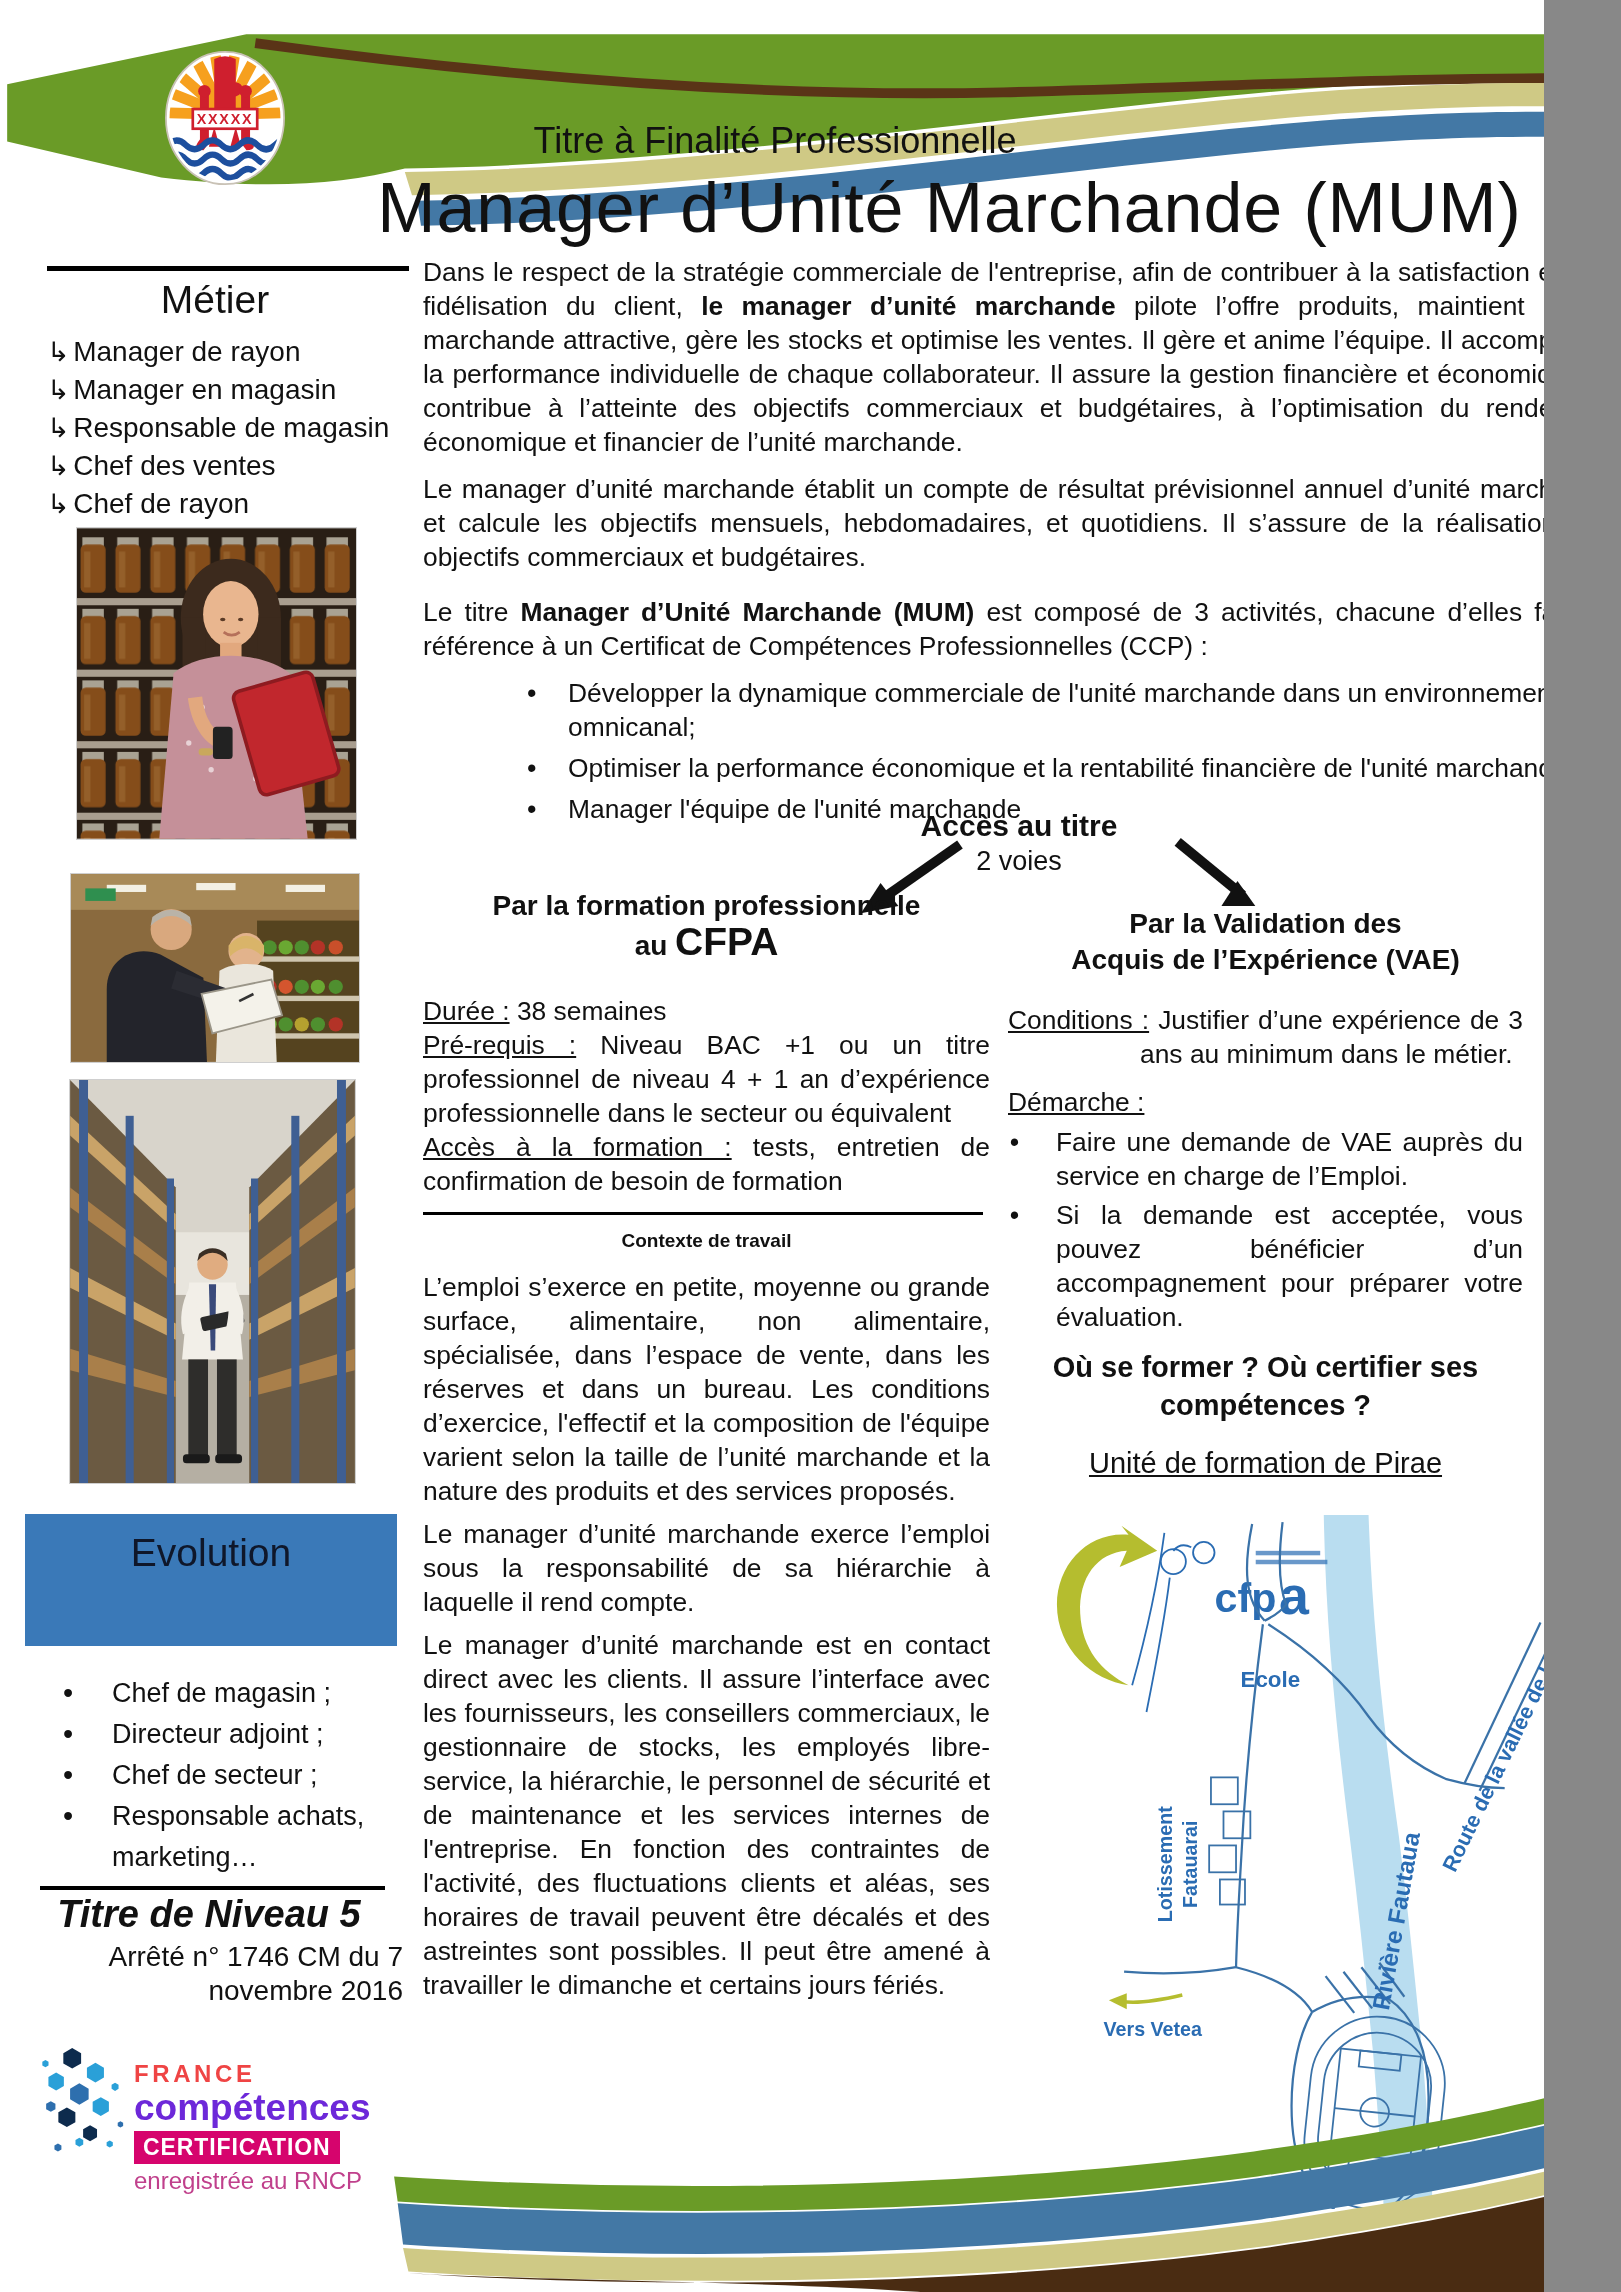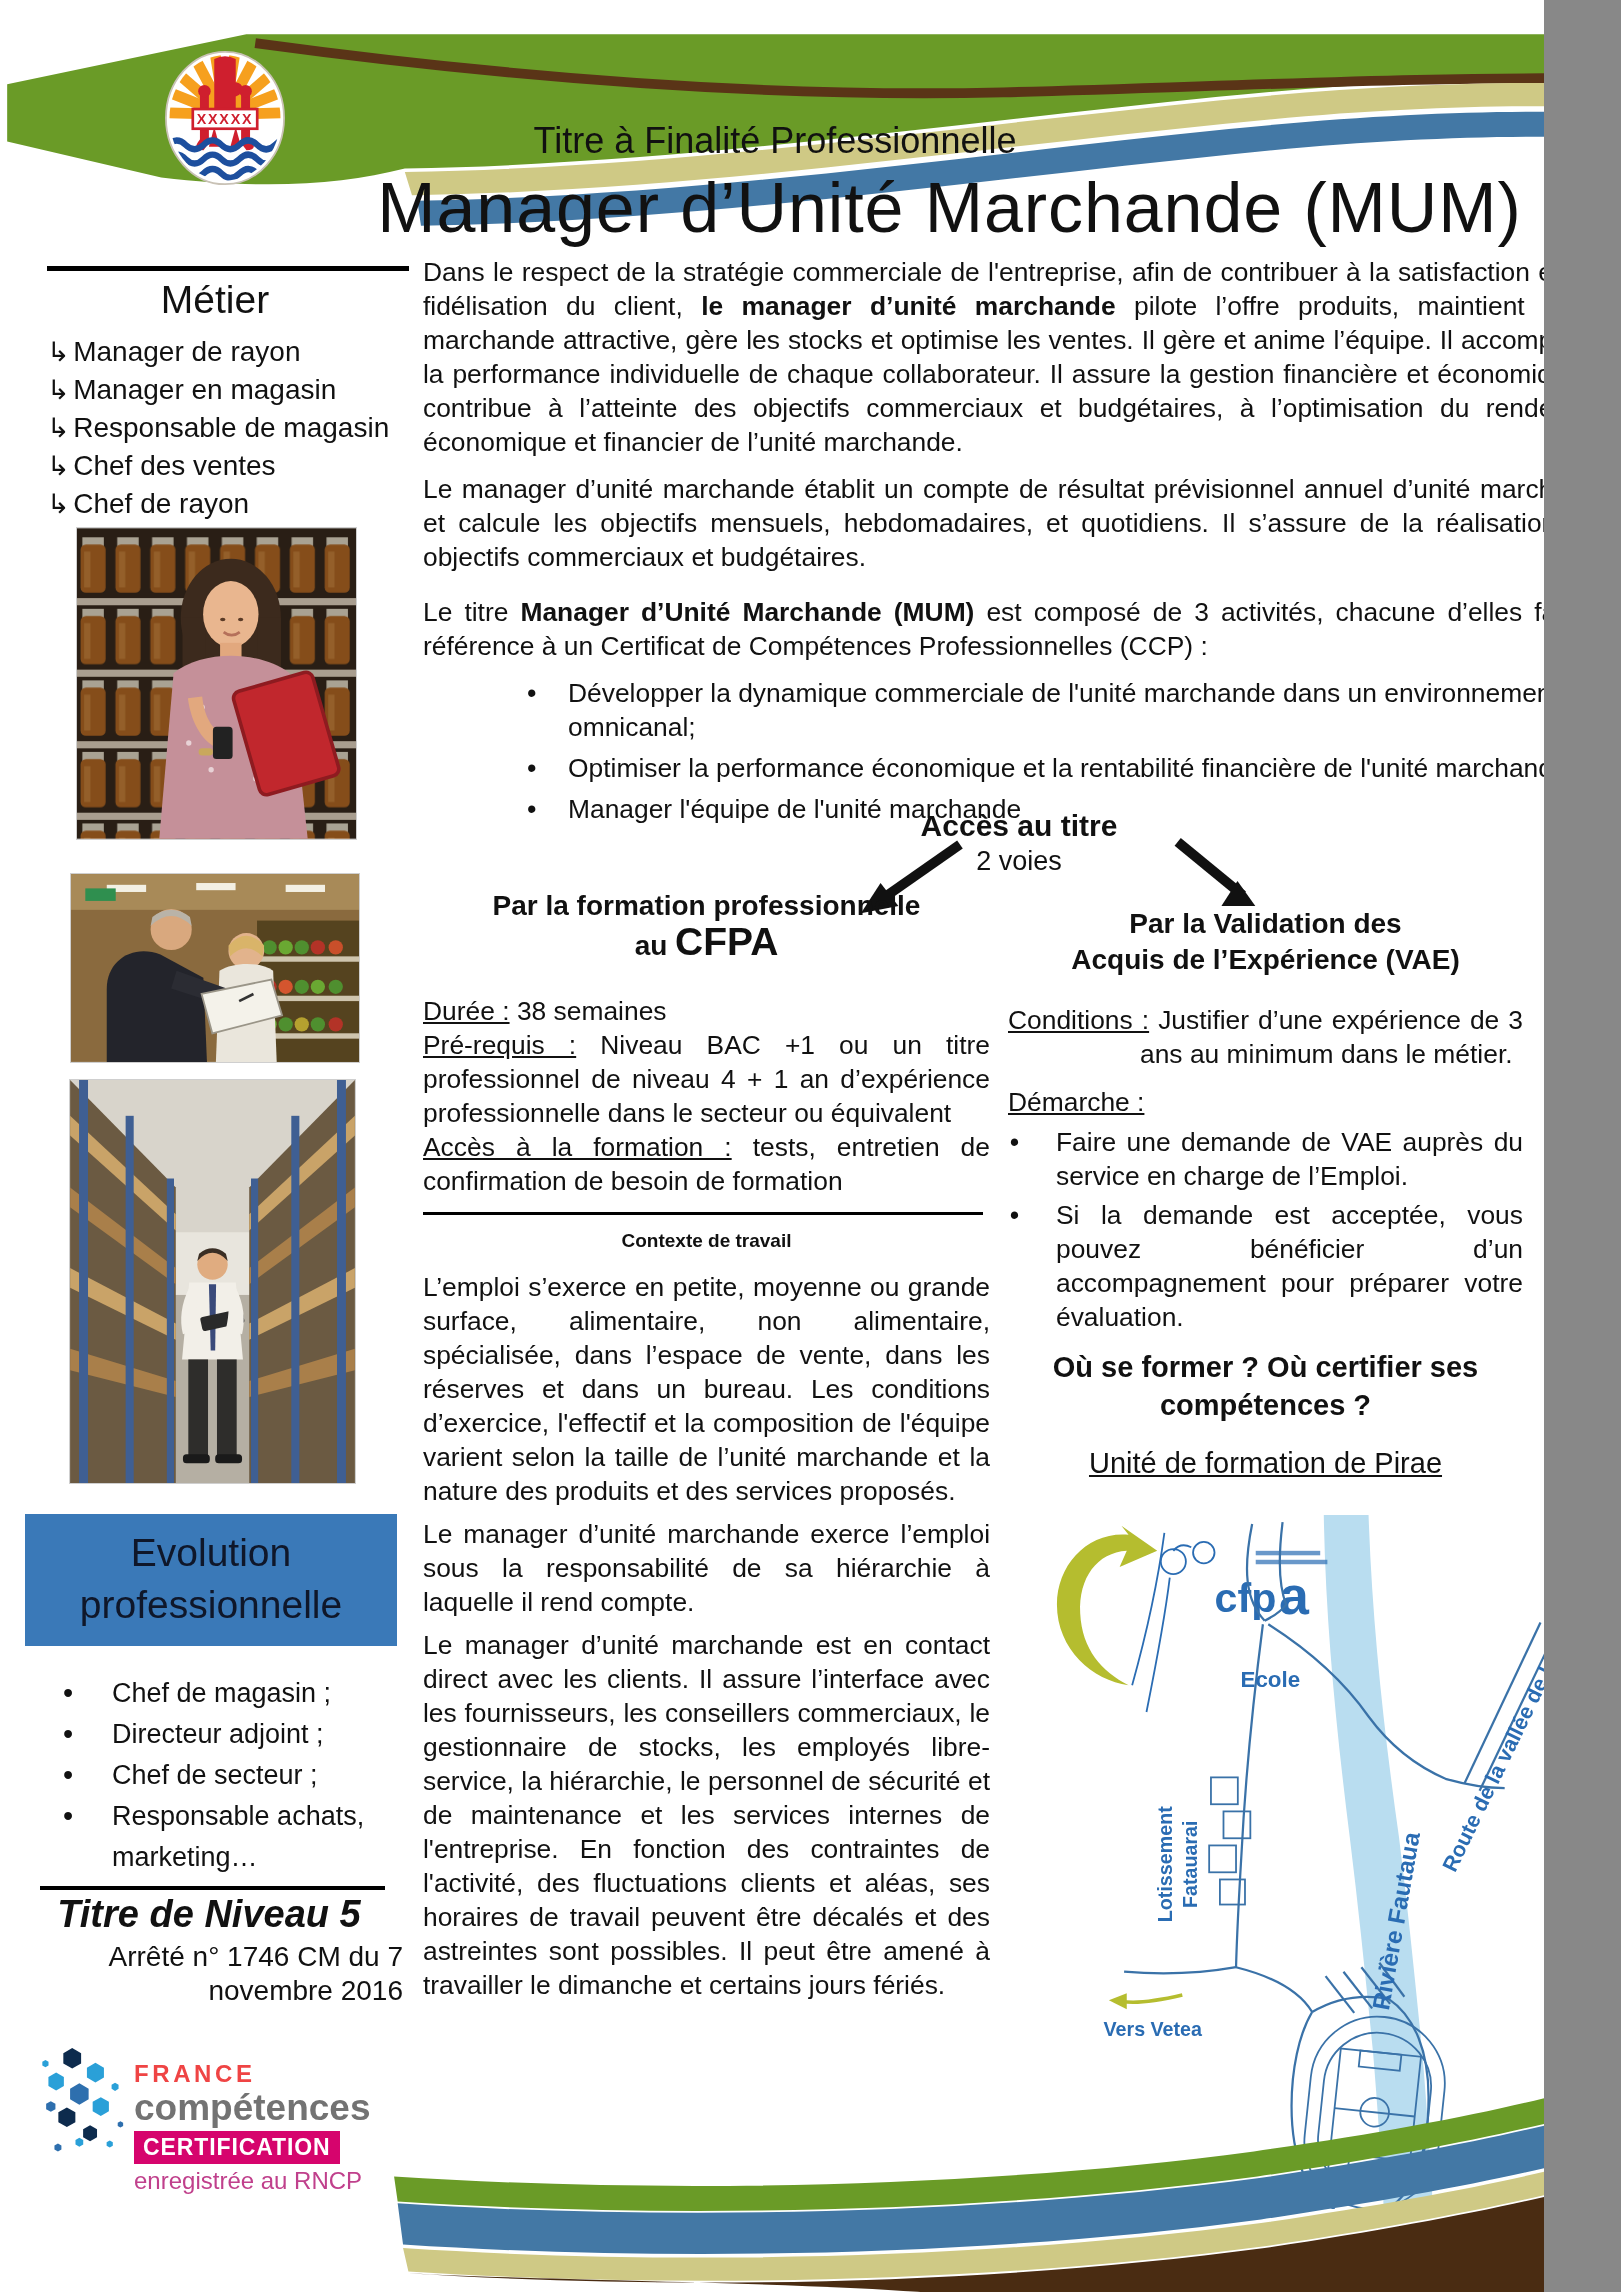--- a/index.html
+++ b/index.html
@@ -23,21 +23,21 @@
   .evo-box{top:1514px;left:25px;width:372px;height:132px;background:#3a79b8;color:#0f172a;
            font-size:39px;line-height:52px;padding-top:12.5px;box-sizing:border-box;}
   .evo-list{top:1673px;left:27px;width:372px;list-style:none;margin:0;padding:0;font-size:27px;line-height:41px;}
   .evo-list li{position:relative;padding-left:85px;}
   .evo-list li::before{content:"•";position:absolute;left:36px;font-size:29px;}
   .side-rule2{top:1886px;left:40px;width:345px;height:3.6px;background:#000;}
   .niveau{top:1893px;left:21px;width:376px;font-size:38px;font-weight:bold;font-style:italic;}
   .arrete{top:1940px;left:27px;width:376px;font-size:28px;line-height:34px;text-align:right;}
   .fc-text{left:134px;width:269px;}
   .fc-france{top:2060px;font-size:24px;font-weight:bold;letter-spacing:3.6px;color:#ef4444;}
-  .fc-comp{top:2087px;font-size:37px;font-weight:bold;color:#737373;}
+  .fc-comp{top:2087px;font-size:37px;font-weight:bold;color:#6d28d9;}
   .fc-badge{top:2131px;background:#d6046d;color:#fff;font-size:23px;font-weight:bold;
             letter-spacing:0.9px;padding:2.7px 9px 3.6px 9px;}
   .fc-rncp{top:2167px;font-size:24px;color:#c0408c;}
   
   .intro{top:255px;left:423px;width:1189px;font-size:26.4px;line-height:34px;}
   .intro p{margin-bottom:12.5px;}
   .dotlist{list-style:none;margin:3.6px 0 0 0;padding:0;}
   .dotlist li{position:relative;padding-left:145px;margin-bottom:7.2px;}
   .dotlist li::before{content:"•";position:absolute;left:104px;font-size:27px;}
   .acces-title{top:809px;left:421px;width:1196px;font-size:30px;font-weight:bold;}
@@ -247,21 +247,20 @@
       <path d="M 185,232 C 194,250 196,268 192,284 L 174,278 C 178,262 178,246 174,234 Z" fill="#f2efe8"></path>
       <rect x="132" y="312" width="22" height="108" fill="#2e2d2b"></rect>
       <rect x="164" y="312" width="22" height="108" fill="#2e2d2b"></rect>
       <rect x="126" y="418" width="30" height="10" rx="4" fill="#1a1a1a"></rect>
       <rect x="162" y="418" width="30" height="10" rx="4" fill="#1a1a1a"></rect>
     </g>
   </svg>
 
   <div class="abs evo-box center">
     <div>Evolution</div>
-    <div>professionnelle</div>
   </div>
   <ul class="abs evo-list">
     <li>Chef de magasin ;</li>
     <li>Directeur adjoint ;</li>
     <li>Chef de secteur ;</li>
     <li>Responsable achats, marketing…</li>
   </ul>
 
   <div class="abs side-rule2"></div>
   <div class="abs niveau center">Titre de Niveau 5</div>

